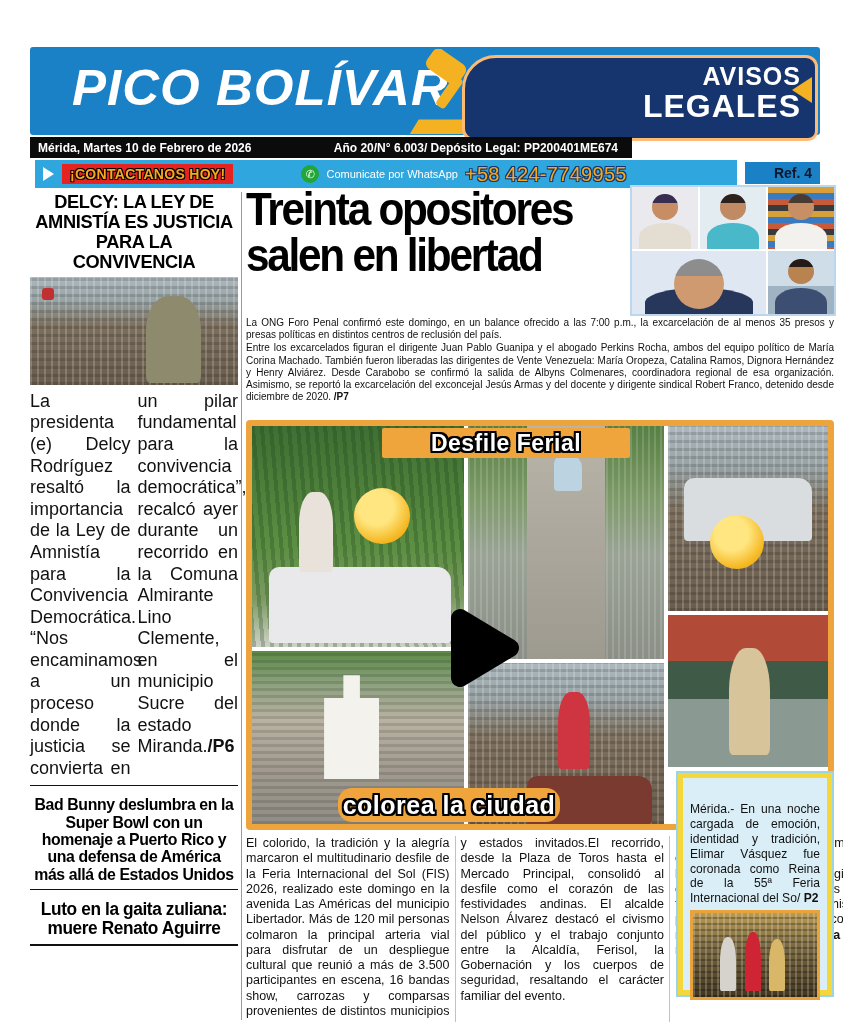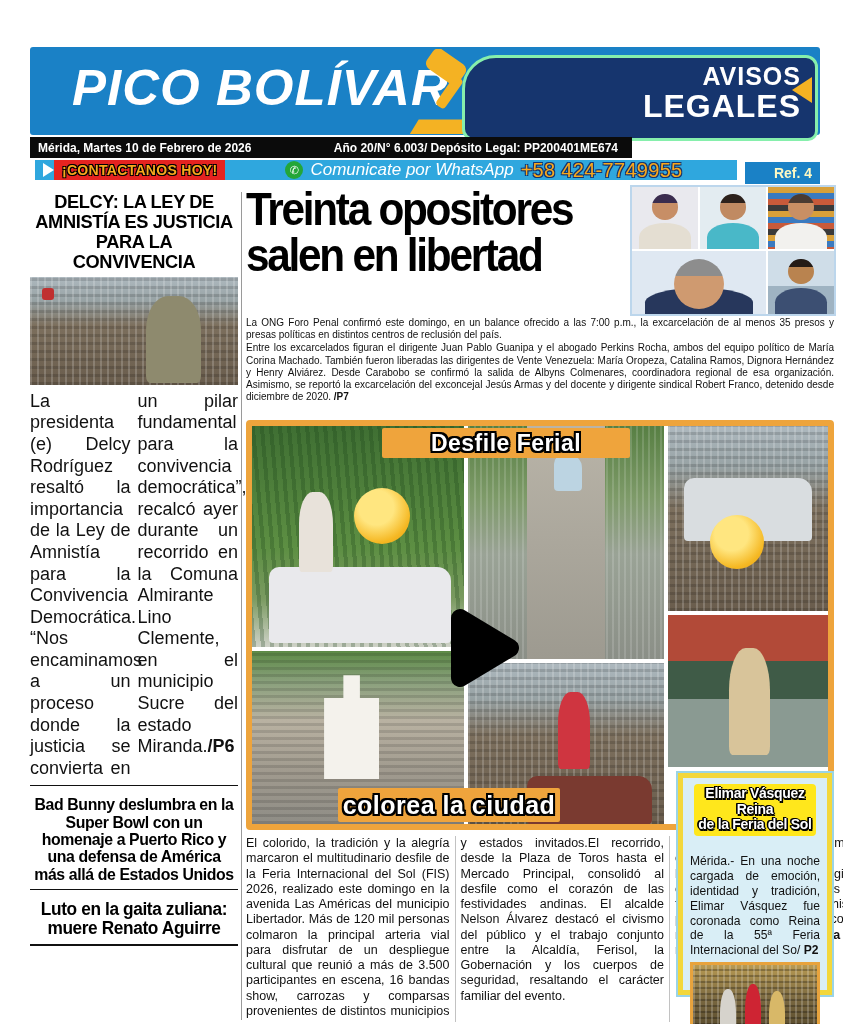--- a/index.html
+++ b/index.html
@@ -2,39 +2,39 @@
 <html lang="es"><head>
 <meta charset="utf-8">
 <style>
   html,body{margin:0;padding:0;background:#fff;}
   .page{position:relative;width:843px;height:1024px;background:#fff;font-family:"Liberation Sans",sans-serif;overflow:hidden;}
   .abs{position:absolute;box-sizing:border-box;}
 
   
   .masthead{left:30px;top:47px;width:790px;height:88px;background:#1a81c6;border-radius:3px;}
   .logo{position:absolute;left:42px;top:12px;color:#fff;font-size:50px;font-weight:bold;font-style:italic;letter-spacing:1px;transform:scaleX(1.02);transform-origin:left;white-space:nowrap;}
-  .avisos-panel{position:absolute;left:432px;top:8px;width:266px;height:74px;background:#16356e;border:3px solid #86efac;border-radius:34px 12px 10px 12px;color:#fff;text-align:right;padding:6px 14px 0 70px;line-height:1.02;}
+  .avisos-panel{position:absolute;left:432px;top:8px;width:266px;height:74px;background:#16356e;border:3px solid #fdba74;border-radius:34px 12px 10px 12px;color:#fff;text-align:right;padding:6px 14px 0 70px;line-height:1.02;}
   .avisos-l1{font-size:25px;font-weight:bold;letter-spacing:1px;}
   .avisos-l2{font-size:32px;font-weight:bold;letter-spacing:1px;}
   .gavel{position:absolute;left:368px;top:2px;}
   .yellow-arrow{position:absolute;right:8px;top:30px;width:20px;height:26px;background:#f4b223;clip-path:polygon(100% 0,100% 100%,0 50%);}
 
   
   .dateline{left:30px;top:137px;width:602px;height:21px;background:#0b0b0b;color:#fff;display:flex;align-items:center;font-size:12px;font-weight:bold;}
   .dateline .dl-left{padding-left:8px;}
   .dateline .dl-center{margin-left:auto;padding-right:14px;}
   .website{left:638px;top:137px;width:200px;height:21px;color:#e01f1f;font-weight:bold;font-size:15.5px;display:flex;align-items:center;}
-  .contact-bar{left:35px;top:160px;width:702px;height:20px;background:#2fa7de;display:flex;align-items:center;padding:0 8px;}
+  .contact-bar{left:35px;top:160px;width:702px;height:28px;background:#2fa7de;display:flex;align-items:center;gap:8px;padding:0 8px;}
   .tri-white{width:11px;height:14px;background:#fff;clip-path:polygon(0 0,0 100%,100% 50%);}
   .cta-box{background:#e52320;color:#f8a81d;font-weight:bold;font-size:14px;padding:2px 8px;letter-spacing:.3px;text-shadow:1px 1px 0 #000,-1px -1px 0 #000,1px -1px 0 #000,-1px 1px 0 #000;}
   .wa-wrap{display:flex;align-items:center;gap:7px;margin-left:60px;}
   .wa-icon{width:18px;height:18px;border-radius:50%;background:#23a638;color:#fff;font-size:11px;display:flex;align-items:center;justify-content:center;}
-  .wa-label{color:#fff;font-size:17px;font-style:italic;}
+  .wa-label{color:#fff;font-size:11px;}
   .wa-phone{color:#f8a81d;font-weight:normal;font-size:20px;letter-spacing:.3px;text-shadow:1px 1px 0 #16356e,-1px -1px 0 #16356e,1px -1px 0 #16356e,-1px 1px 0 #16356e;}
-  .ref-box{left:745px;top:160px;width:75px;height:24px;background:#1a81c6;border-top:2px solid #fff;color:#fef9c3;font-weight:bold;font-size:14px;display:flex;align-items:center;justify-content:flex-end;padding-right:8px;}
+  .ref-box{left:745px;top:160px;width:75px;height:24px;background:#1a81c6;border-top:2px solid #fff;color:#0f172a;font-weight:bold;font-size:14px;display:flex;align-items:center;justify-content:flex-end;padding-right:8px;}
 
   
   .sidebar{left:30px;top:192px;width:208px;display:flex;flex-direction:column;}
   .sb-title{font-weight:bold;text-align:center;line-height:1.05;letter-spacing:-.4px;transform:scaleX(.96);transform-origin:center;}
   .t-delcy{font-size:19px;}
   .t-bunny{font-size:16.5px;margin-top:4px;}
   .t-renato{font-size:18px;margin-top:4px;}
   .sb-hr{border:none;border-top:2px solid #111;margin:6px 0;width:100%;}
   .sb-hr.thin{border-top-width:1.5px;}
   .body-txt{font-size:18px;line-height:1.2;text-align:justify;color:#111;}
@@ -76,21 +76,21 @@
   .hs-5{grid-column:3/4;}
   .lead{left:246px;top:317px;width:588px;font-size:10px;line-height:1.22;text-align:justify;color:#101010;}
   .lead p{margin:0 0 1px 0;}
 
   
   .collage{left:246px;top:420px;width:588px;height:410px;border:6px solid #eea43c;border-radius:4px;background:#fff;}
   .collage .cell{position:absolute;}
   .banner{position:absolute;background:#efa43c;color:#fff;font-weight:bold;text-align:center;border-radius:2px;
     text-shadow:2px 0 0 #000,-2px 0 0 #000,0 2px 0 #000,0 -2px 0 #000,2px 2px 0 #000,-2px -2px 0 #000,2px -2px 0 #000,-2px 2px 0 #000;}
   .banner-top{left:130px;top:2px;width:248px;height:30px;font-size:23px;line-height:30px;letter-spacing:.5px;}
-  .banner-bottom{left:86px;bottom:2px;width:222px;height:34px;font-size:25px;line-height:34px;letter-spacing:.5px;}
+  .banner-bottom{left:86px;bottom:2px;width:222px;height:34px;font-size:25px;line-height:34px;letter-spacing:.5px;border-radius:14px;}
   .play-btn{position:absolute;left:196px;top:180px;}
 
   
   .feria{left:246px;top:836px;width:418px;height:186px;columns:2;column-gap:11px;column-rule:1px solid #c2c2c2;font-size:12.5px;line-height:1.22;text-align:justify;color:#101010;}
   .feria p{margin:0;}
 
   
   .elimar{left:676px;top:771px;width:158px;height:226px;border:2px solid #9ad4e6;background:#f3d73b;padding:5px;}
   .elimar-inner{background:#d9eef6;width:100%;height:100%;box-sizing:border-box;padding:6px 7px 5px;}
   .elimar-badge{background:#ffe71c;border-radius:4px;margin:0 4px;padding:2px 2px 3px;text-align:center;color:#fff;font-weight:bold;font-size:14px;line-height:1.12;letter-spacing:-.3px;
@@ -213,24 +213,20 @@
     </div>
   </div>
 
   <div class="abs feria">
     <p><span class="indent">El colorido, la tradición y la alegría marcaron el multitudinario desfile de la Feria Internacional del Sol (FIS) 2026, realizado este domingo en la avenida Las Américas del municipio Libertador. Más de 120 mil personas colmaron la principal arteria vial para disfrutar de un despliegue cultural que reunió a más de 3.500 participantes en escena, 16 bandas show, carrozas y comparsas provenientes de distintos municipios y estados invitados.El recorrido, desde la Plaza de Toros hasta el Mercado Principal, consolidó al desfile como el corazón de las festividades andinas. El alcalde Nelson Álvarez destacó el civismo del público y el trabajo conjunto entre la Alcaldía, Ferisol, la Gobernación y los cuerpos de seguridad, resaltando el carácter familiar del evento.</span></p>
     <p><span class="indent">Momentos emotivos, como la carroza “Mérida por la Vida”, homenajes a la identidad regional y el cierre con las soberanas de la feria, sellaron una jornada histórica para el turismo y la economía merideña.</span><b>Prensa Alcaldía del municipio Libertador</b></p>
   </div>
 
   <div class="abs elimar">
     <div class="elimar-inner">
-      <div class="elimar-badge">
-        <div>Elimar Vásquez  Reina</div>
-        <div>de la Feria del Sol</div>
-      </div>
       <div class="elimar-body"><span class="indent">Mérida.- En una noche cargada de emoción, identidad y tradición, Elimar Vásquez fue coronada como Reina de la 55ª Feria Internacional del So/</span><b> P2</b></div>
       <div class="elimar-photo">
         <div class="ef" style="left:22%;width:13%;height:64%;background:#d6d3cc;"></div>
         <div class="ef" style="left:42%;width:13%;height:70%;background:#ce2433;"></div>
         <div class="ef" style="left:61%;width:13%;height:62%;background:#d8b868;"></div>
       </div>
     </div>
   </div>
 
 </div>

